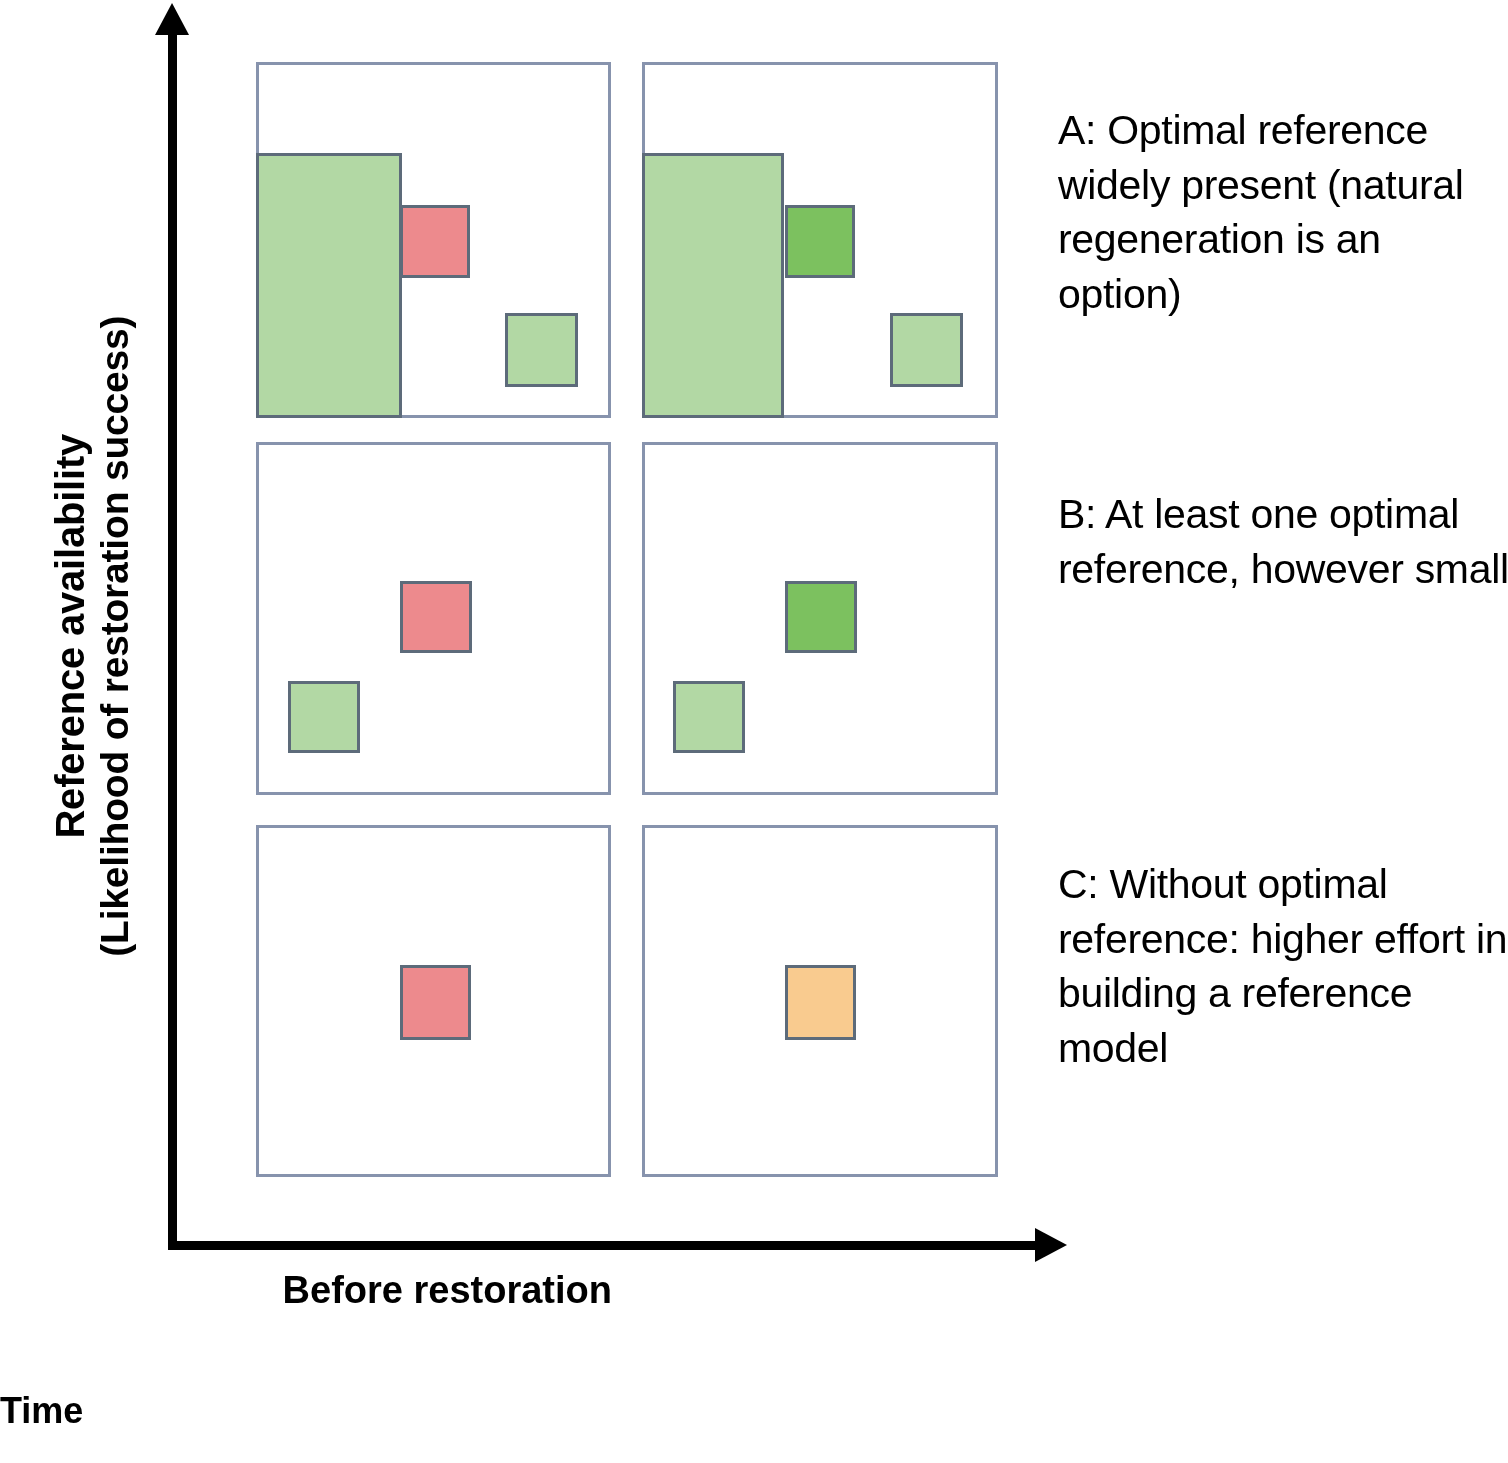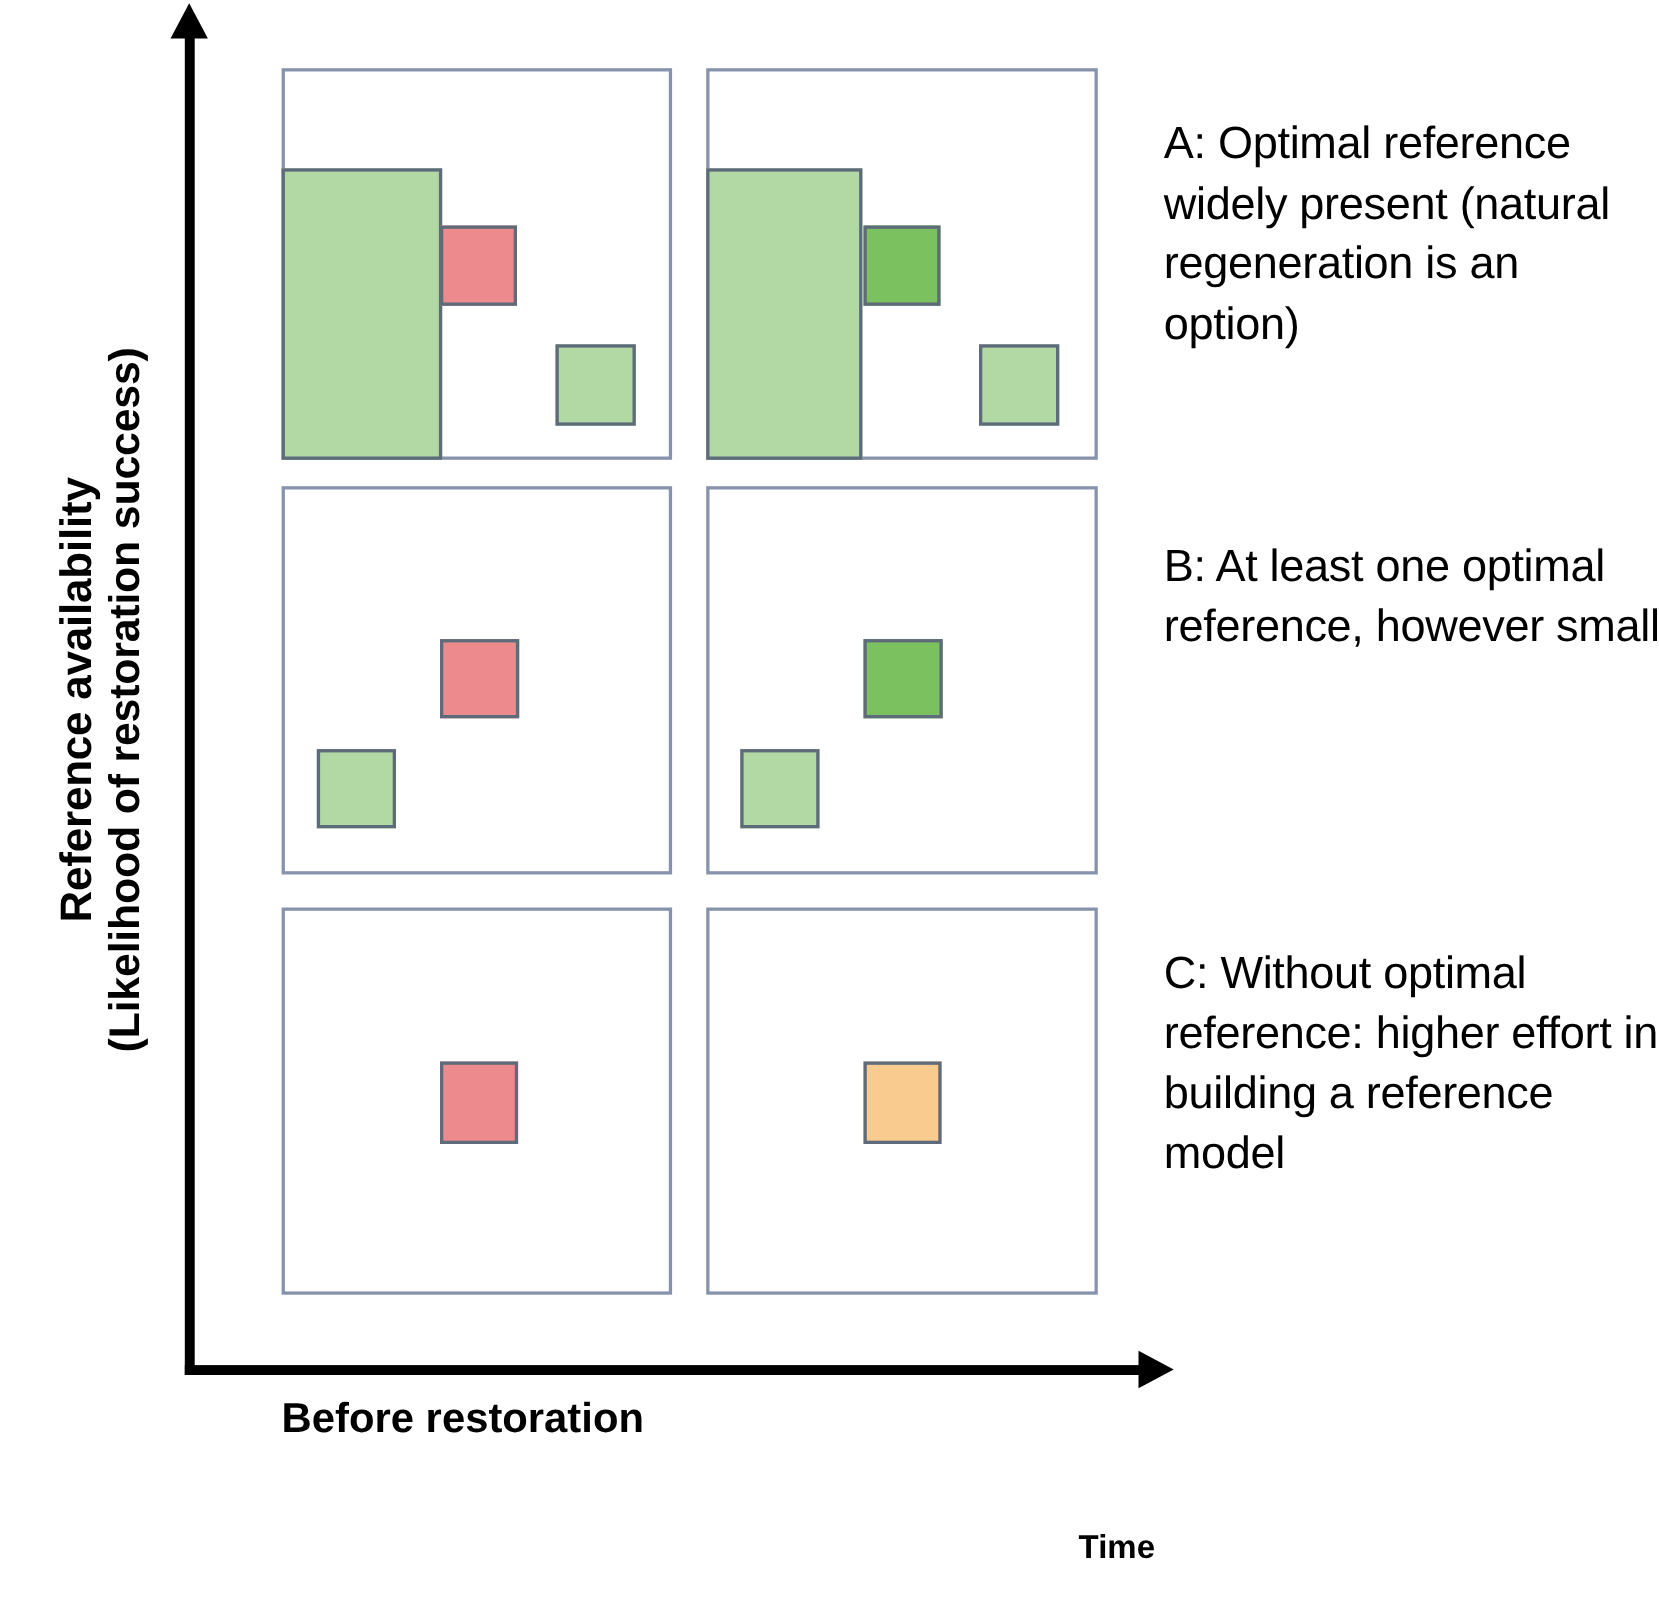--- a/index.html
+++ b/index.html
@@ -69,29 +69,29 @@
     white-space: nowrap;
   }
   #y-axis-title .line1 { display: block; font-size: 40px; letter-spacing: -0.2px; }
   #y-axis-title .line2 { display: block; font-size: 39px; letter-spacing: -0.2px; }
 
   #x-axis-title {
     position: absolute;
     left: 0px;
     top: 1390px;
     width: 1050px;
-    text-align: right;
-    font-size: 30px;
+    text-align: left;
+    font-size: 36px;
     font-weight: bold;
     color: #000000;
   }
 
   .x-tick-label {
     position: absolute;
-    text-align: left;
+    text-align: right;
     font-size: 38px;
     font-weight: bold;
     color: #000000;
     line-height: 1.16;
   }
   #x-tick-before { left: 256px; top: 1268px; width: 356px; }
   #x-tick-after  { left: 642px; top: 1268px; width: 356px; }
 
   
   .panel {

